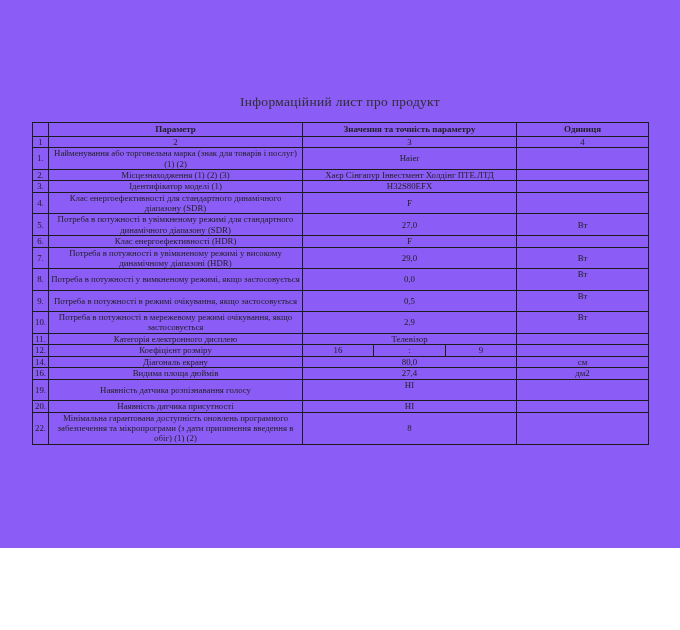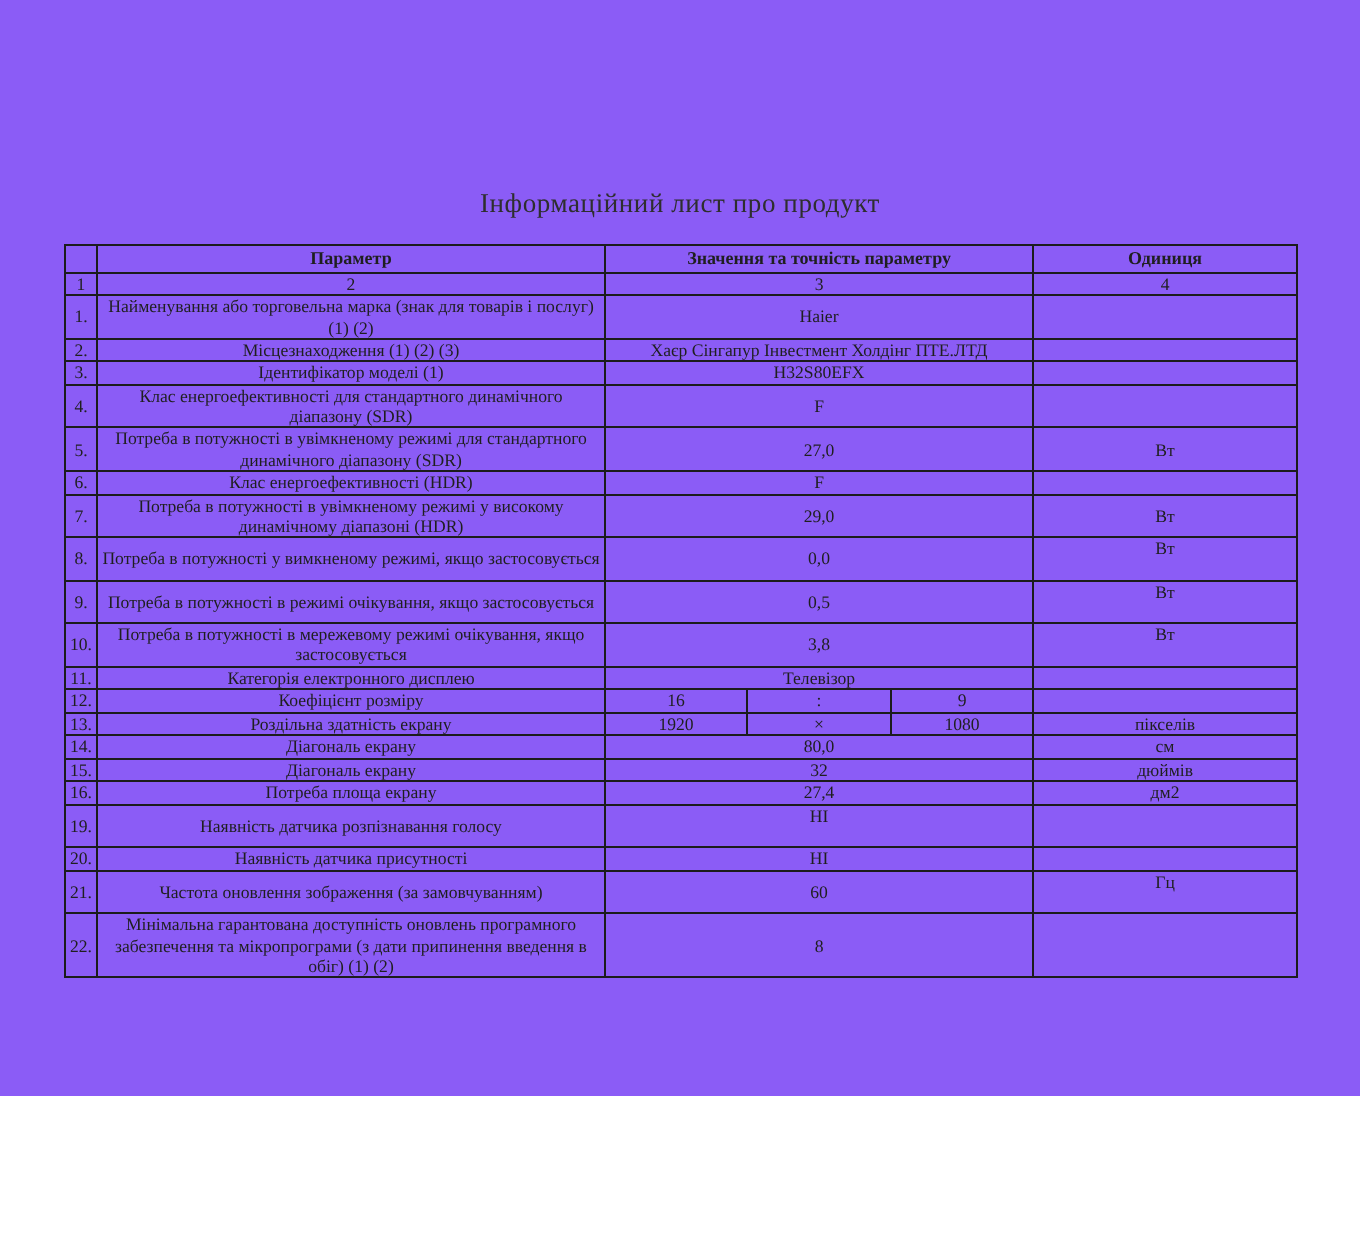--- a/index.html
+++ b/index.html
@@ -137,81 +137,61 @@
         </tr>
         <tr class="lines-2">
           <td>9.</td>
           <td>Потреба в потужності в режимі очікування, якщо застосовується</td>
           <td colspan="3">0,5</td>
           <td class="vtop">Вт</td>
         </tr>
         <tr class="lines-2">
           <td>10.</td>
           <td>Потреба в потужності в мережевому режимі очікування, якщо застосовується</td>
-          <td colspan="3">3,8</td>
+          <td colspan="3">2,9</td>
           <td class="vtop">Вт</td>
         </tr>
         <tr class="lines-1">
           <td>11.</td>
           <td>Категорія електронного дисплею</td>
           <td colspan="3">Телевізор</td>
           <td></td>
         </tr>
         <tr class="lines-1">
           <td>12.</td>
           <td>Коефіцієнт розміру</td>
           <td>16</td>
           <td>:</td>
           <td>9</td>
           <td></td>
         </tr>
         <tr class="lines-1">
-          <td>13.</td>
-          <td>Роздільна здатність екрану</td>
-          <td>1920</td>
-          <td>×</td>
-          <td>1080</td>
-          <td>пікселів</td>
-        </tr>
-        <tr class="lines-1">
           <td>14.</td>
           <td>Діагональ екрану</td>
           <td colspan="3">80,0</td>
           <td>см</td>
         </tr>
         <tr class="lines-1">
-          <td>15.</td>
-          <td>Діагональ екрану</td>
-          <td colspan="3">32</td>
-          <td>дюймів</td>
-        </tr>
-        <tr class="lines-1">
           <td>16.</td>
-          <td>Потреба площа екрану</td>
+          <td>Видима площа дюймів</td>
           <td colspan="3">27,4</td>
           <td>дм2</td>
         </tr>
         <tr class="lines-2">
           <td>19.</td>
           <td>Наявність датчика розпізнавання голосу</td>
           <td colspan="3" class="vtop">НІ</td>
           <td></td>
         </tr>
         <tr class="lines-1">
           <td>20.</td>
           <td>Наявність датчика присутності</td>
           <td colspan="3">НІ</td>
           <td></td>
         </tr>
-        <tr class="lines-2">
-          <td>21.</td>
-          <td>Частота оновлення зображення (за замовчуванням)</td>
-          <td colspan="3">60</td>
-          <td class="vtop">Гц</td>
-        </tr>
         <tr class="lines-3">
           <td>22.</td>
           <td>Мінімальна гарантована доступність оновлень програмного забезпечення та мікропрограми (з дати припинення введення в обіг) (1) (2)</td>
           <td colspan="3">8</td>
           <td></td>
         </tr>
       </tbody>
   </table>
 
 </div>

